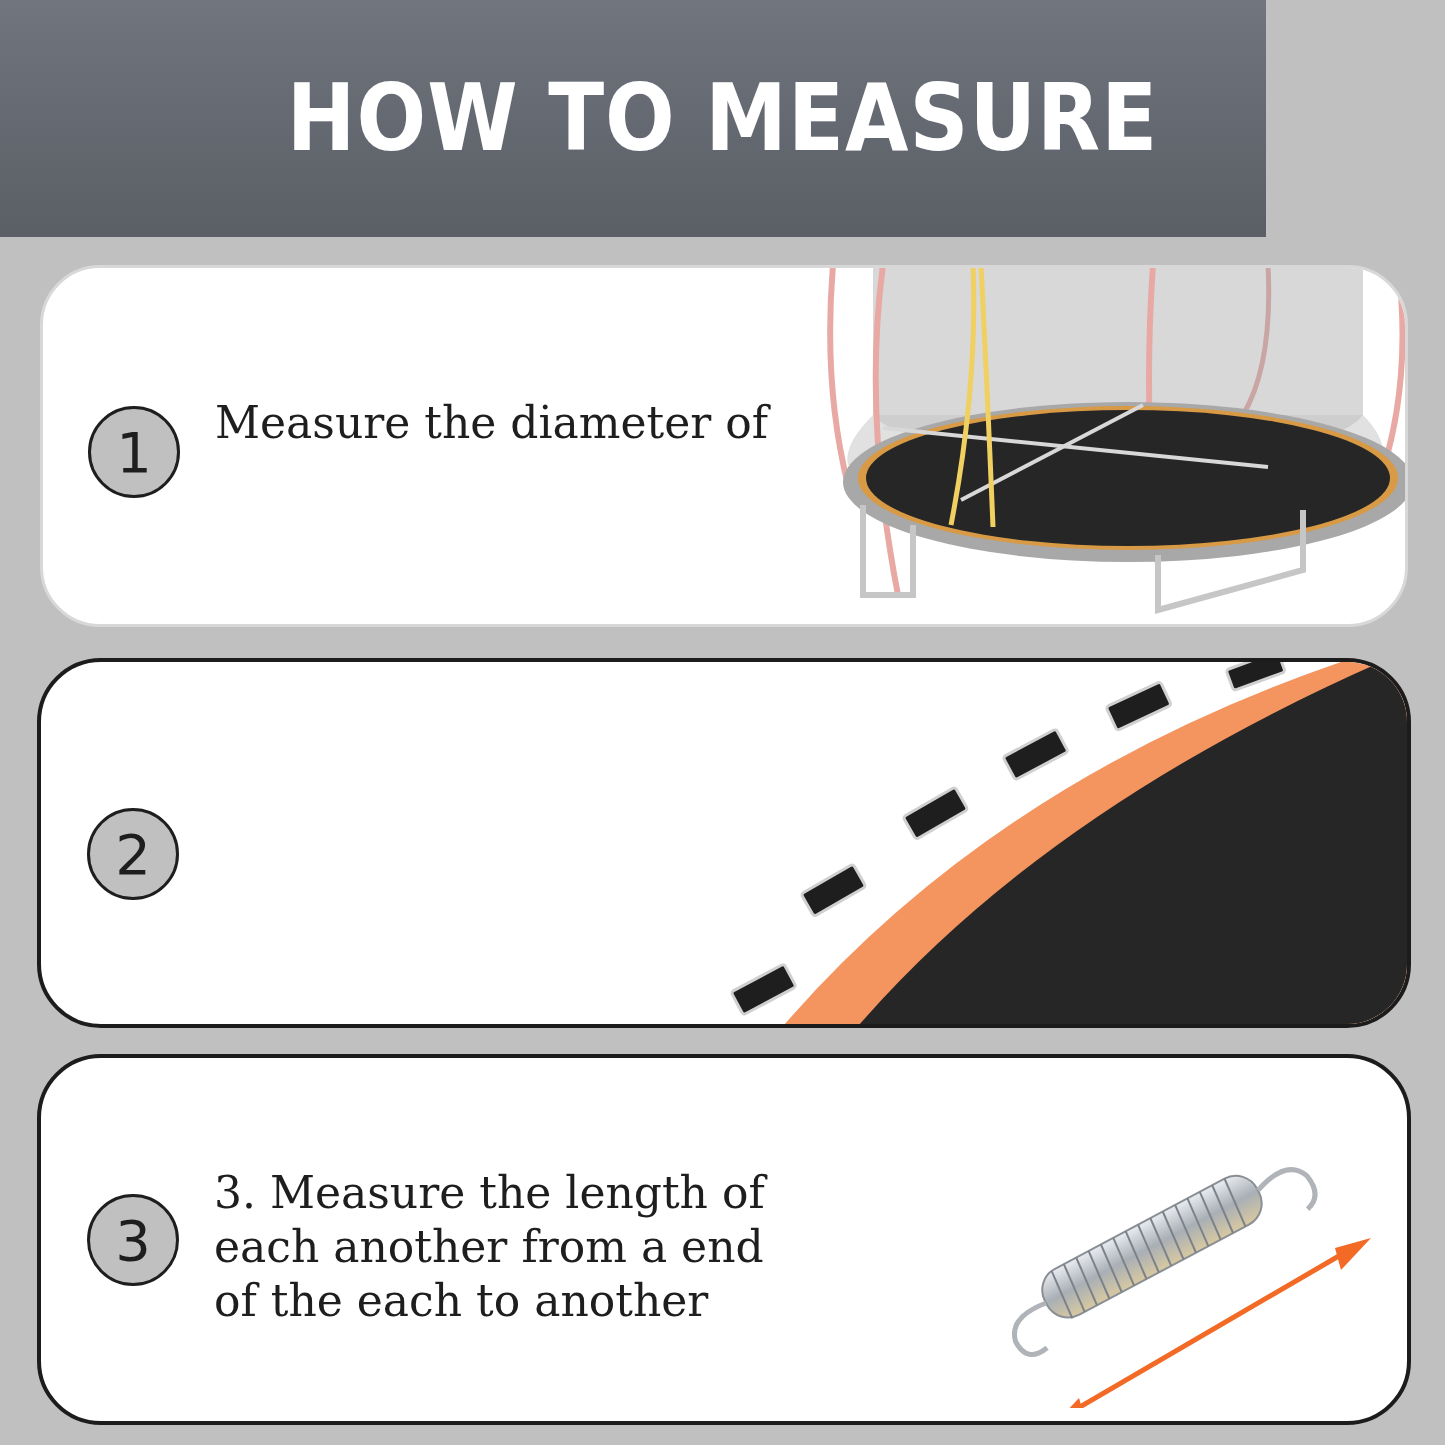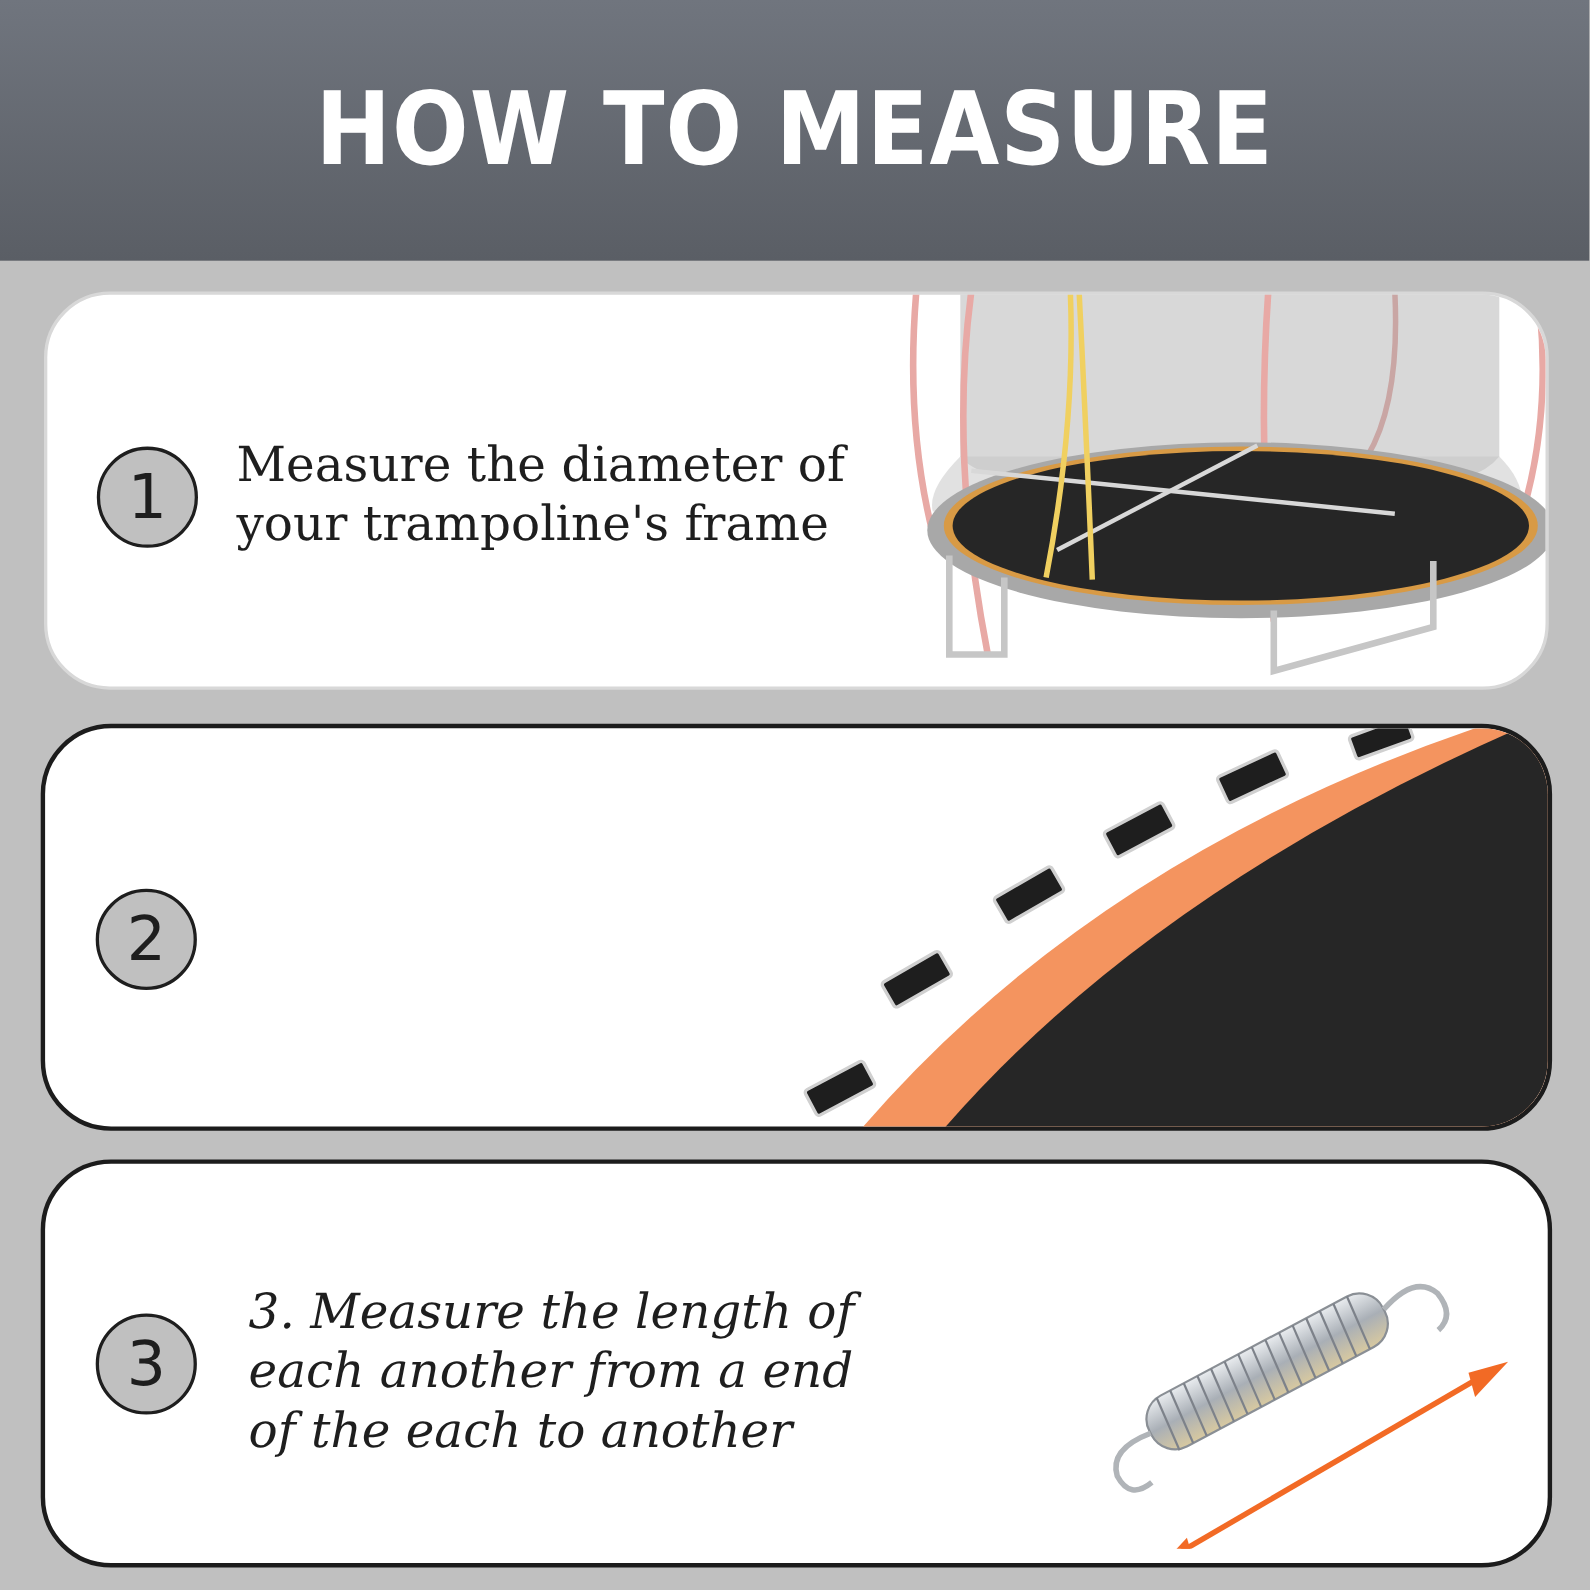--- a/index.html
+++ b/index.html
@@ -1,17 +1,17 @@
 <!DOCTYPE html>
 <html><head>
 <meta charset="utf-8">
 <style>
   html,body{margin:0;padding:0;}
   body{width:1445px;height:1445px;background:#c0c0c0;position:relative;overflow:hidden;font-family:"DejaVu Serif",serif;}
-  .header{position:absolute;left:0;top:0;width:1445px;height:237px;background:linear-gradient(#70757e,#5a5e65);}
+  .header{position:absolute;left:0;top:0;width:1266px;height:237px;background:linear-gradient(#70757e,#5a5e65);}
   .header-title{position:absolute;left:0;top:0;width:1445px;height:237px;display:flex;align-items:center;justify-content:center;color:#fff;font-family:"DejaVu Sans",sans-serif;font-weight:bold;font-size:82px;letter-spacing:1px;transform:scaleY(1.12);}
   .card{position:absolute;background:#fff;box-sizing:border-box;overflow:hidden;}
   .card1{left:40px;top:265px;width:1368px;height:362px;border-radius:60px;border:3px solid #d8d8d8;}
   .card2{left:37px;top:658px;width:1374px;height:370px;border-radius:64px;border:4px solid #1c1c1c;}
   .card3{left:37px;top:1054px;width:1374px;height:371px;border-radius:64px;border:4px solid #1c1c1c;}
   .badge{position:absolute;width:92px;height:92px;border-radius:50%;background:#c0c0c0;border:3px solid #1e1e1e;box-sizing:border-box;display:flex;align-items:center;justify-content:center;font-family:"DejaVu Sans",sans-serif;font-size:56px;color:#1e1e1e;}
   .step-text{position:absolute;font-family:"DejaVu Serif",serif;font-size:44px;line-height:54px;color:#1e1e1e;}
   .line{display:block;white-space:nowrap;}
   .art{position:absolute;}
 </style>
@@ -19,21 +19,20 @@
 <body>
 
 <div class="header">
   <div class="header-title">HOW TO MEASURE</div>
 </div>
 
 <div class="card card1">
   <div class="badge" style="left:45px;top:138px;">1</div>
   <div class="step-text" style="left:172px;top:128px;">
     <span class="line">Measure the diameter of</span>
-    <span class="line">your trampoline's frame</span>
   </div>
   <svg class="art" style="left:760px;top:-3px;" width="620" height="362" viewBox="0 0 620 362">
 
     <path d="M70 0 L560 0 L560 150 Q540 175 480 175 L150 175 Q85 170 70 150 Z" fill="#b8b8b8" opacity="0.55"></path>
     <path d="M70 150 Q40 180 45 200 L580 200 Q585 175 560 150 Z" fill="#c4c4c4" opacity="0.5"></path>
 
     <path d="M30 0 Q20 120 45 220" stroke="#e8a9a5" stroke-width="6" fill="none"></path>
     <path d="M80 0 Q60 150 95 330" stroke="#e8a9a5" stroke-width="6" fill="none"></path>
     <path d="M350 0 Q340 140 355 300" stroke="#e8a9a5" stroke-width="6" fill="none"></path>
     <path d="M595 0 Q610 120 575 220" stroke="#e8a9a5" stroke-width="6" fill="none"></path>
@@ -77,21 +76,21 @@
         </g>
       <g transform="translate(1185,8) rotate(-20)">
           <rect x="0" y="0" width="55" height="22" rx="3"></rect>
         </g>
     </g>
   </svg>
 </div>
 
 <div class="card card3">
   <div class="badge" style="left:46px;top:136px;">3</div>
-  <div class="step-text" style="left:185px;top:108px;font-style:italic;">
+  <div class="step-text" style="left:173px;top:108px;">
     <span class="line">3. Measure the length of</span>
     <span class="line">each another from a end</span>
     <span class="line">of the each to another</span>
   </div>
   <svg class="art" style="left:920px;top:50px;" width="420" height="300" viewBox="0 0 420 300">
     <defs>
       <linearGradient id="sg" x1="0" y1="0" x2="0" y2="1">
         <stop offset="0" stop-color="#e9ecef"></stop>
         <stop offset="0.5" stop-color="#a9afb6"></stop>
         <stop offset="1" stop-color="#d8c9a0"></stop>

